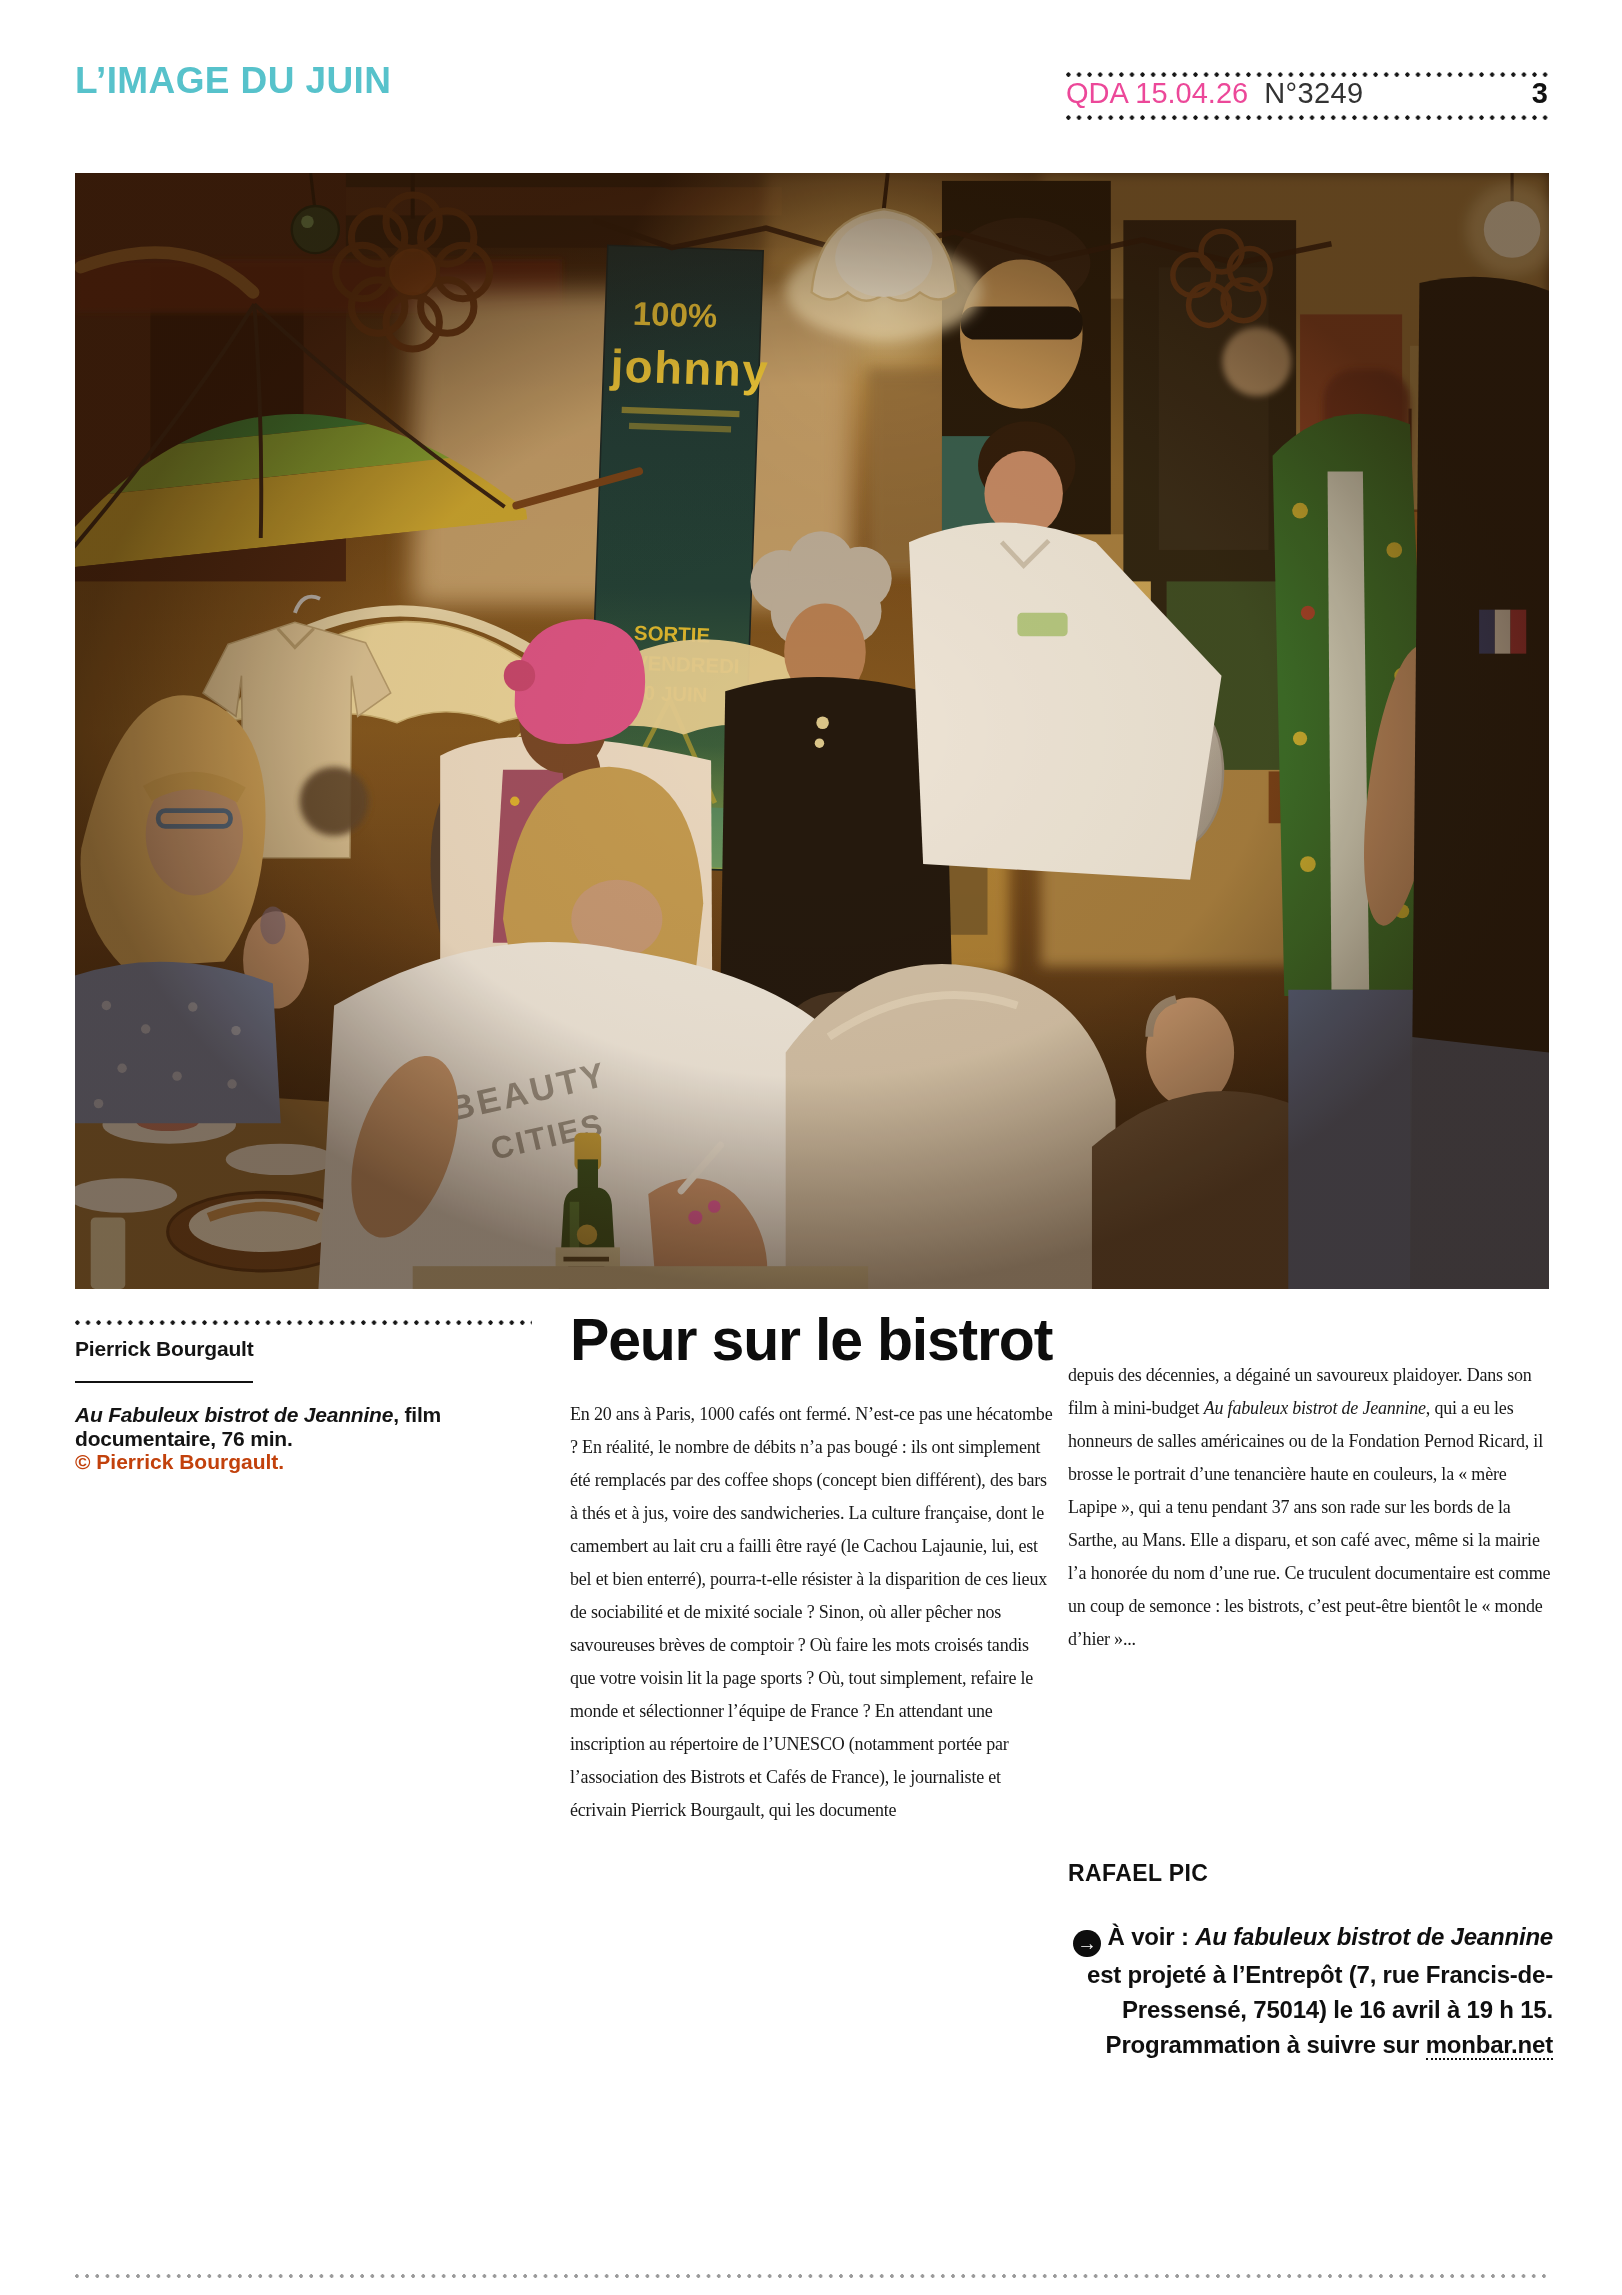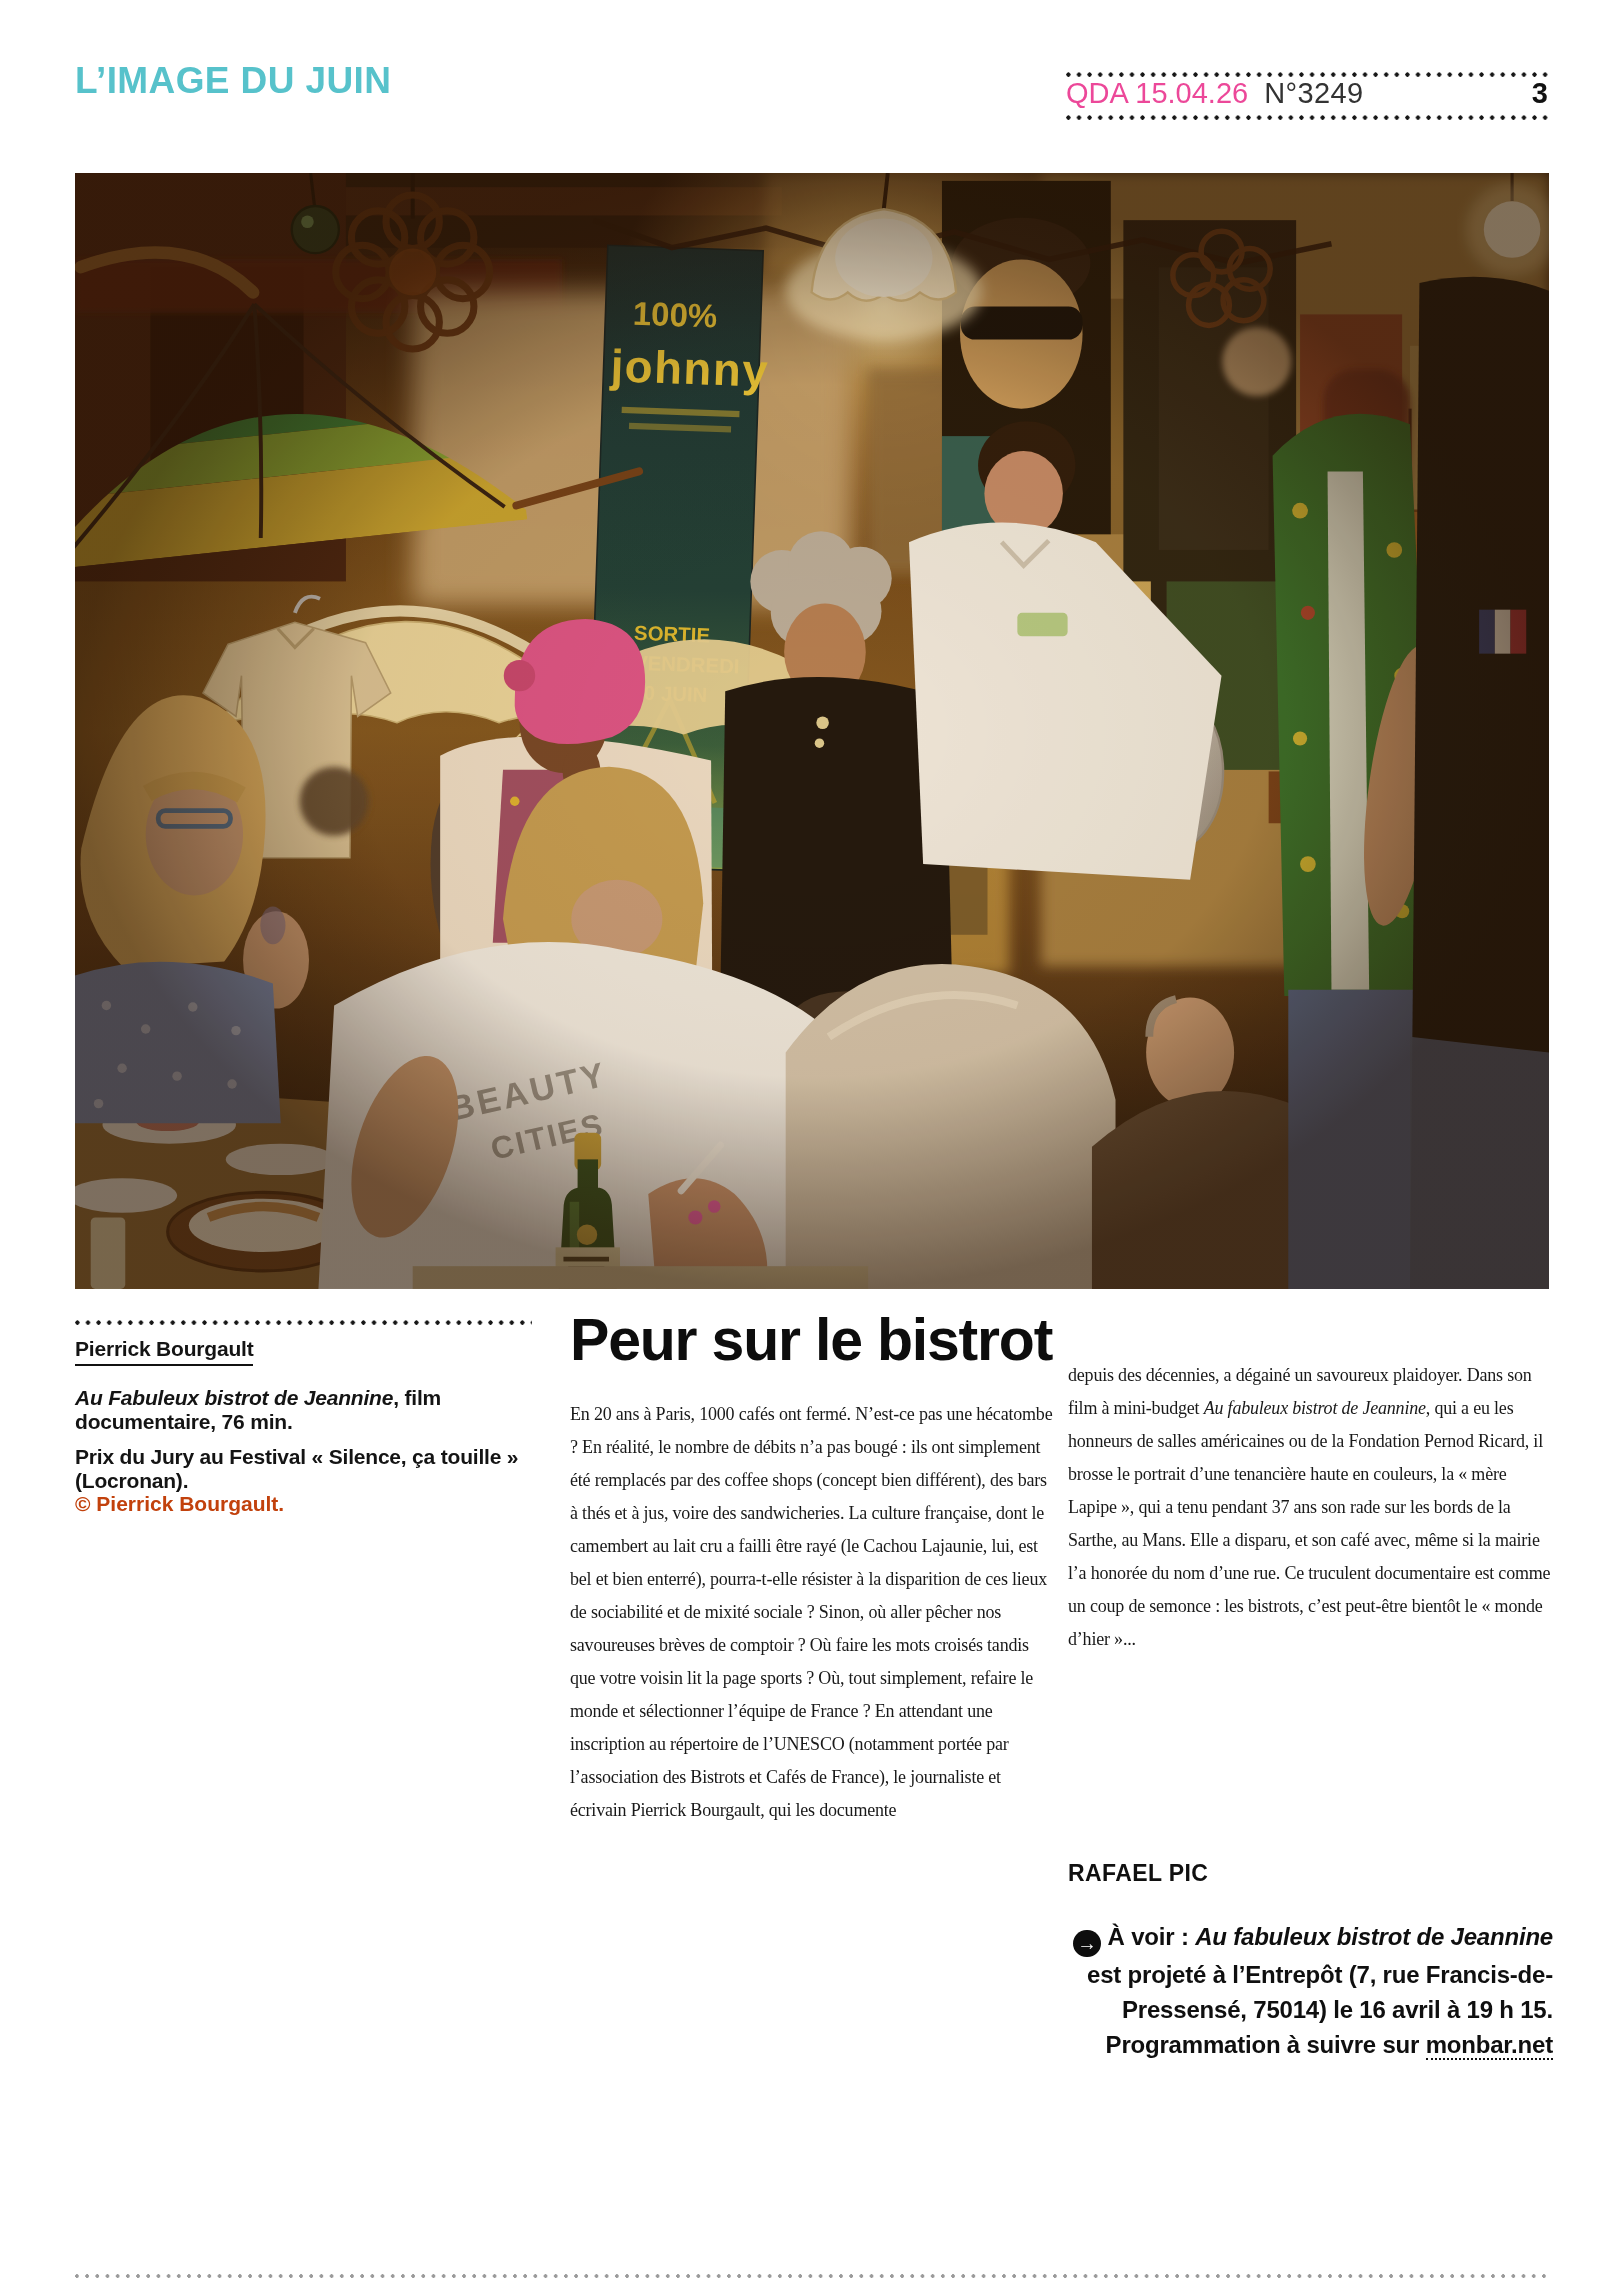--- a/index.html
+++ b/index.html
@@ -14,21 +14,21 @@
   .issue-line{position:absolute;left:1066px;top:78px;width:482px;font-size:29px;line-height:31px;white-space:nowrap;}
   .issue-brand{font-weight:normal;color:#ec4899;}
   .issue-num{font-weight:normal;color:#333;margin-left:7.9px;letter-spacing:0.4px;}
   .page-num{position:absolute;right:0;top:0;font-weight:bold;color:#111;}
   
   .photo{position:absolute;left:75px;top:173px;width:1474px;height:1116px;background:#2a1a0e;overflow:hidden;}
   .photo svg{display:block;width:100%;height:100%;}
   
   .caption{position:absolute;left:75px;top:1320px;width:457px;letter-spacing:-0.2px;}
   .caption .cap-rule{position:static;display:block;width:100%;margin-bottom:12.6px;}
-  .cap-name{display:inline-block;font-size:21px;font-weight:bold;border-bottom:2.4px solid #111;padding-bottom:3px;}
+  .cap-name{display:inline-block;font-size:21px;font-weight:bold;border-bottom:2.4px solid #111;padding-bottom:20px;}
   .caption p{margin:0;font-size:21px;font-weight:bold;line-height:23.6px;}
   .caption .cap-film{margin-top:20px;}
   .caption .cap-prize{margin-top:11.8px;}
   .cap-copy{margin-top:10.2px;font-size:19px;font-weight:normal;color:#c2410c;letter-spacing:0;}
   .it{font-style:italic;}
   
   .headline{position:absolute;left:570px;top:1306px;margin:0;font-size:59px;font-weight:bold;
         letter-spacing:-1.2px;color:#0d0d0d;}
   .col{position:absolute;width:484px;font-family:"Liberation Serif",serif;font-size:18px;
         line-height:33px;color:#191919;letter-spacing:-0.2px;}
@@ -412,21 +412,20 @@
       <rect x="430" y="1392" width="580" height="29" fill="#cbbd97"></rect>
       <rect x="0" y="0" width="1877" height="1421" fill="url(#vign)"></rect>
       <rect x="0" y="0" width="1877" height="1421" fill="#ff9a2e" opacity=".07"></rect>
     </svg>
   </div>
 
   <aside class="caption">
     <span class="dotline cap-rule"></span>
     <span class="cap-name">Pierrick Bourgault</span>
     <p class="cap-film"><span class="it">Au Fabuleux bistrot de Jeannine</span><span>, film documentaire, 76 min.</span></p>
-    <p class="cap-prize">Prix du Jury au Festival « Silence, ça touille » (Locronan).</p>
     <p class="cap-copy">© Pierrick Bourgault.</p>
   </aside>
 
   <h1 class="headline">Peur sur le bistrot</h1>
 
   <div class="col col1">
     <p>En 20 ans à Paris, 1000 cafés ont fermé. N’est-ce pas une hécatombe ? En réalité, le nombre de débits n’a pas bougé : ils ont simplement été remplacés par des coffee shops (concept bien différent), des bars à thés et à jus, voire des sandwicheries. La culture française, dont le camembert au lait cru a failli être rayé (le Cachou Lajaunie, lui, est bel et bien enterré), pourra-t-elle résister à la disparition de ces lieux de sociabilité et de mixité sociale ? Sinon, où aller pêcher nos savoureuses brèves de comptoir ? Où faire les mots croisés tandis que votre voisin lit la page sports ? Où, tout simplement, refaire le monde et sélectionner l’équipe de France ? En attendant une inscription au répertoire de l’UNESCO (notamment portée par l’association des Bistrots et Cafés de France), le journaliste et écrivain Pierrick Bourgault, qui les documente</p>
   </div>
 
   <div class="col col2">

